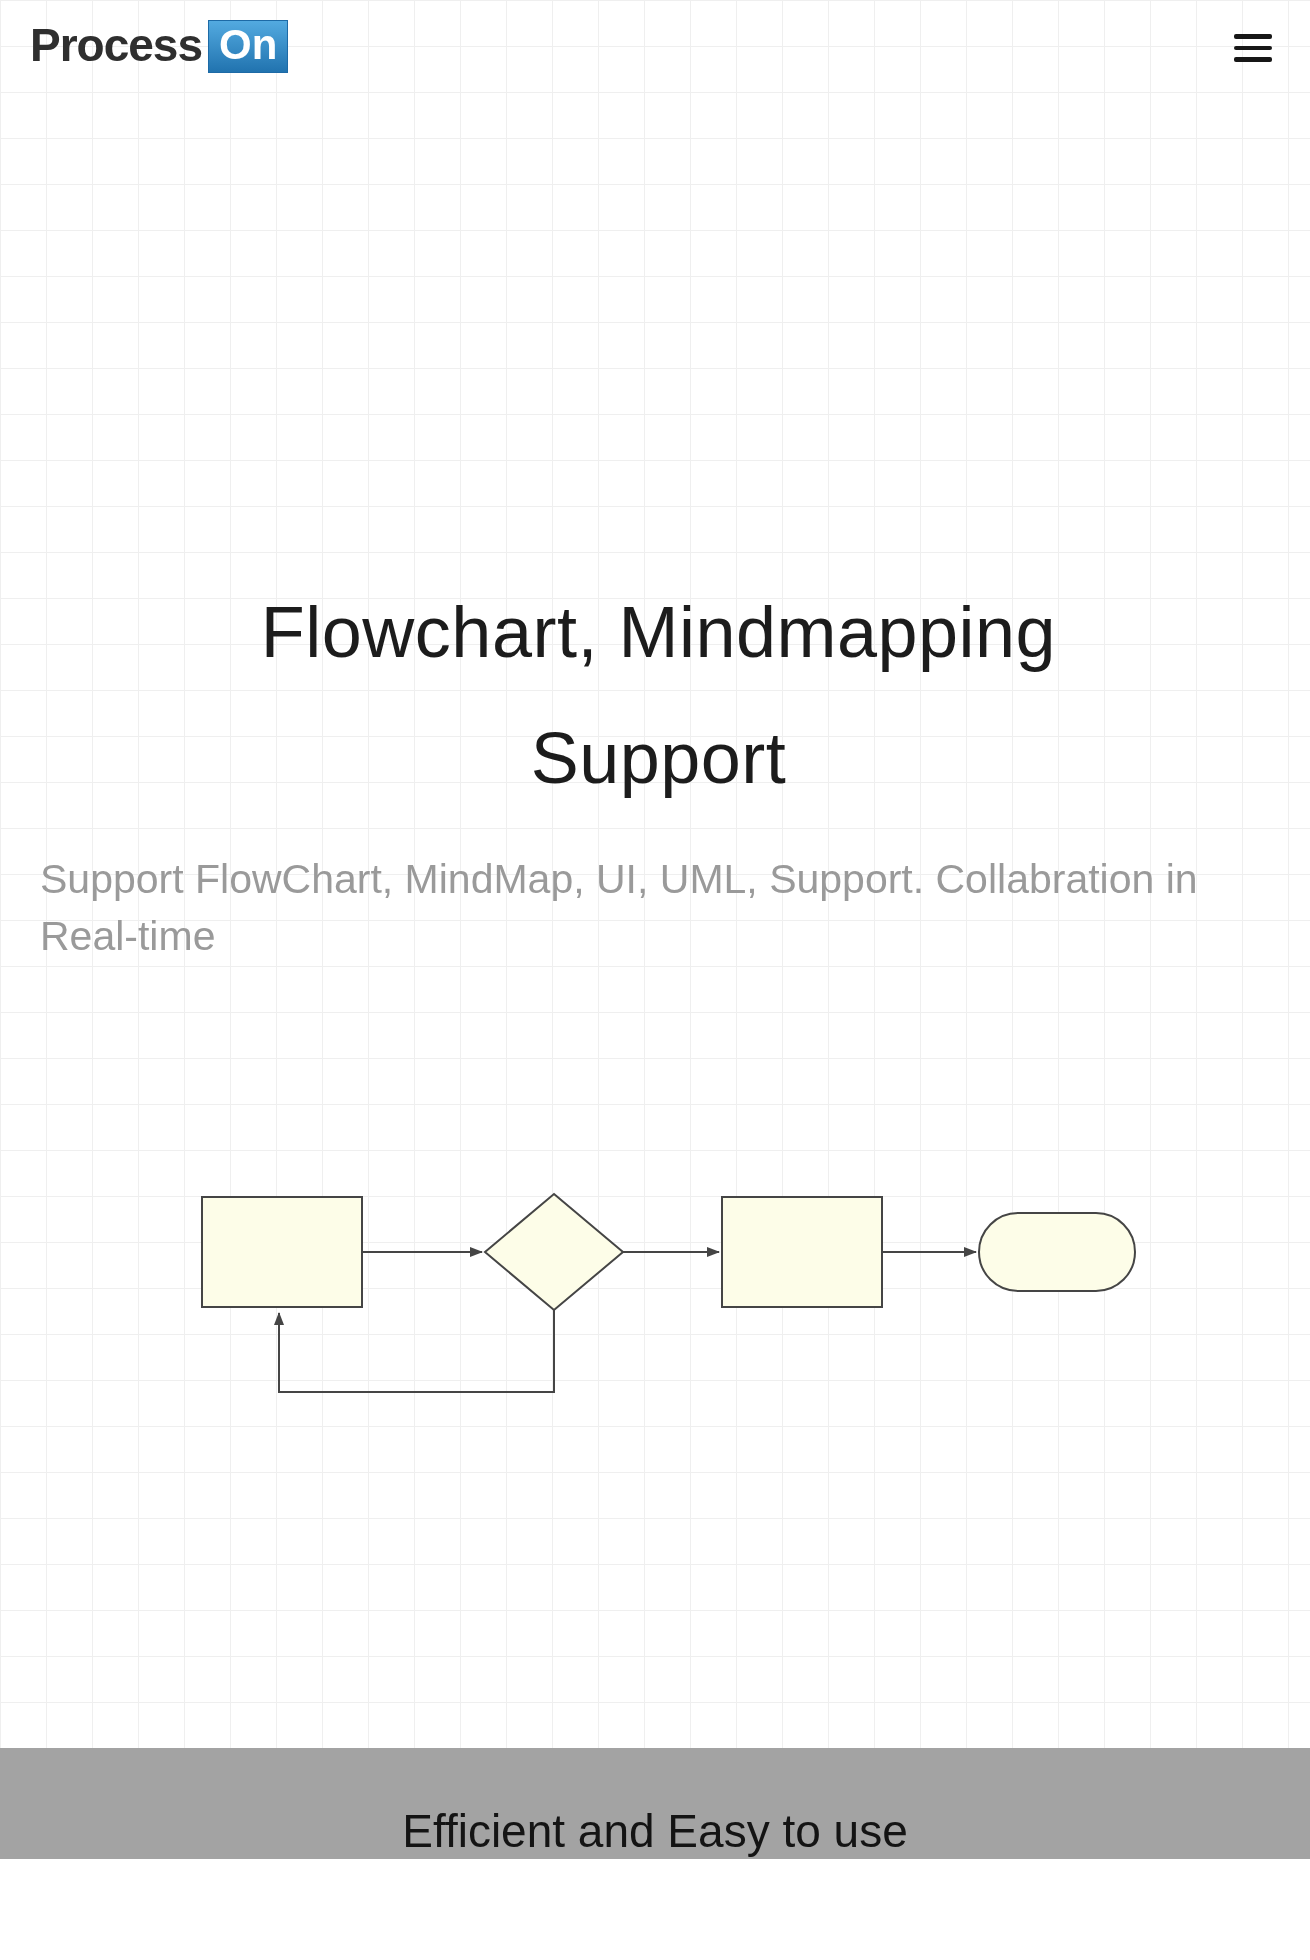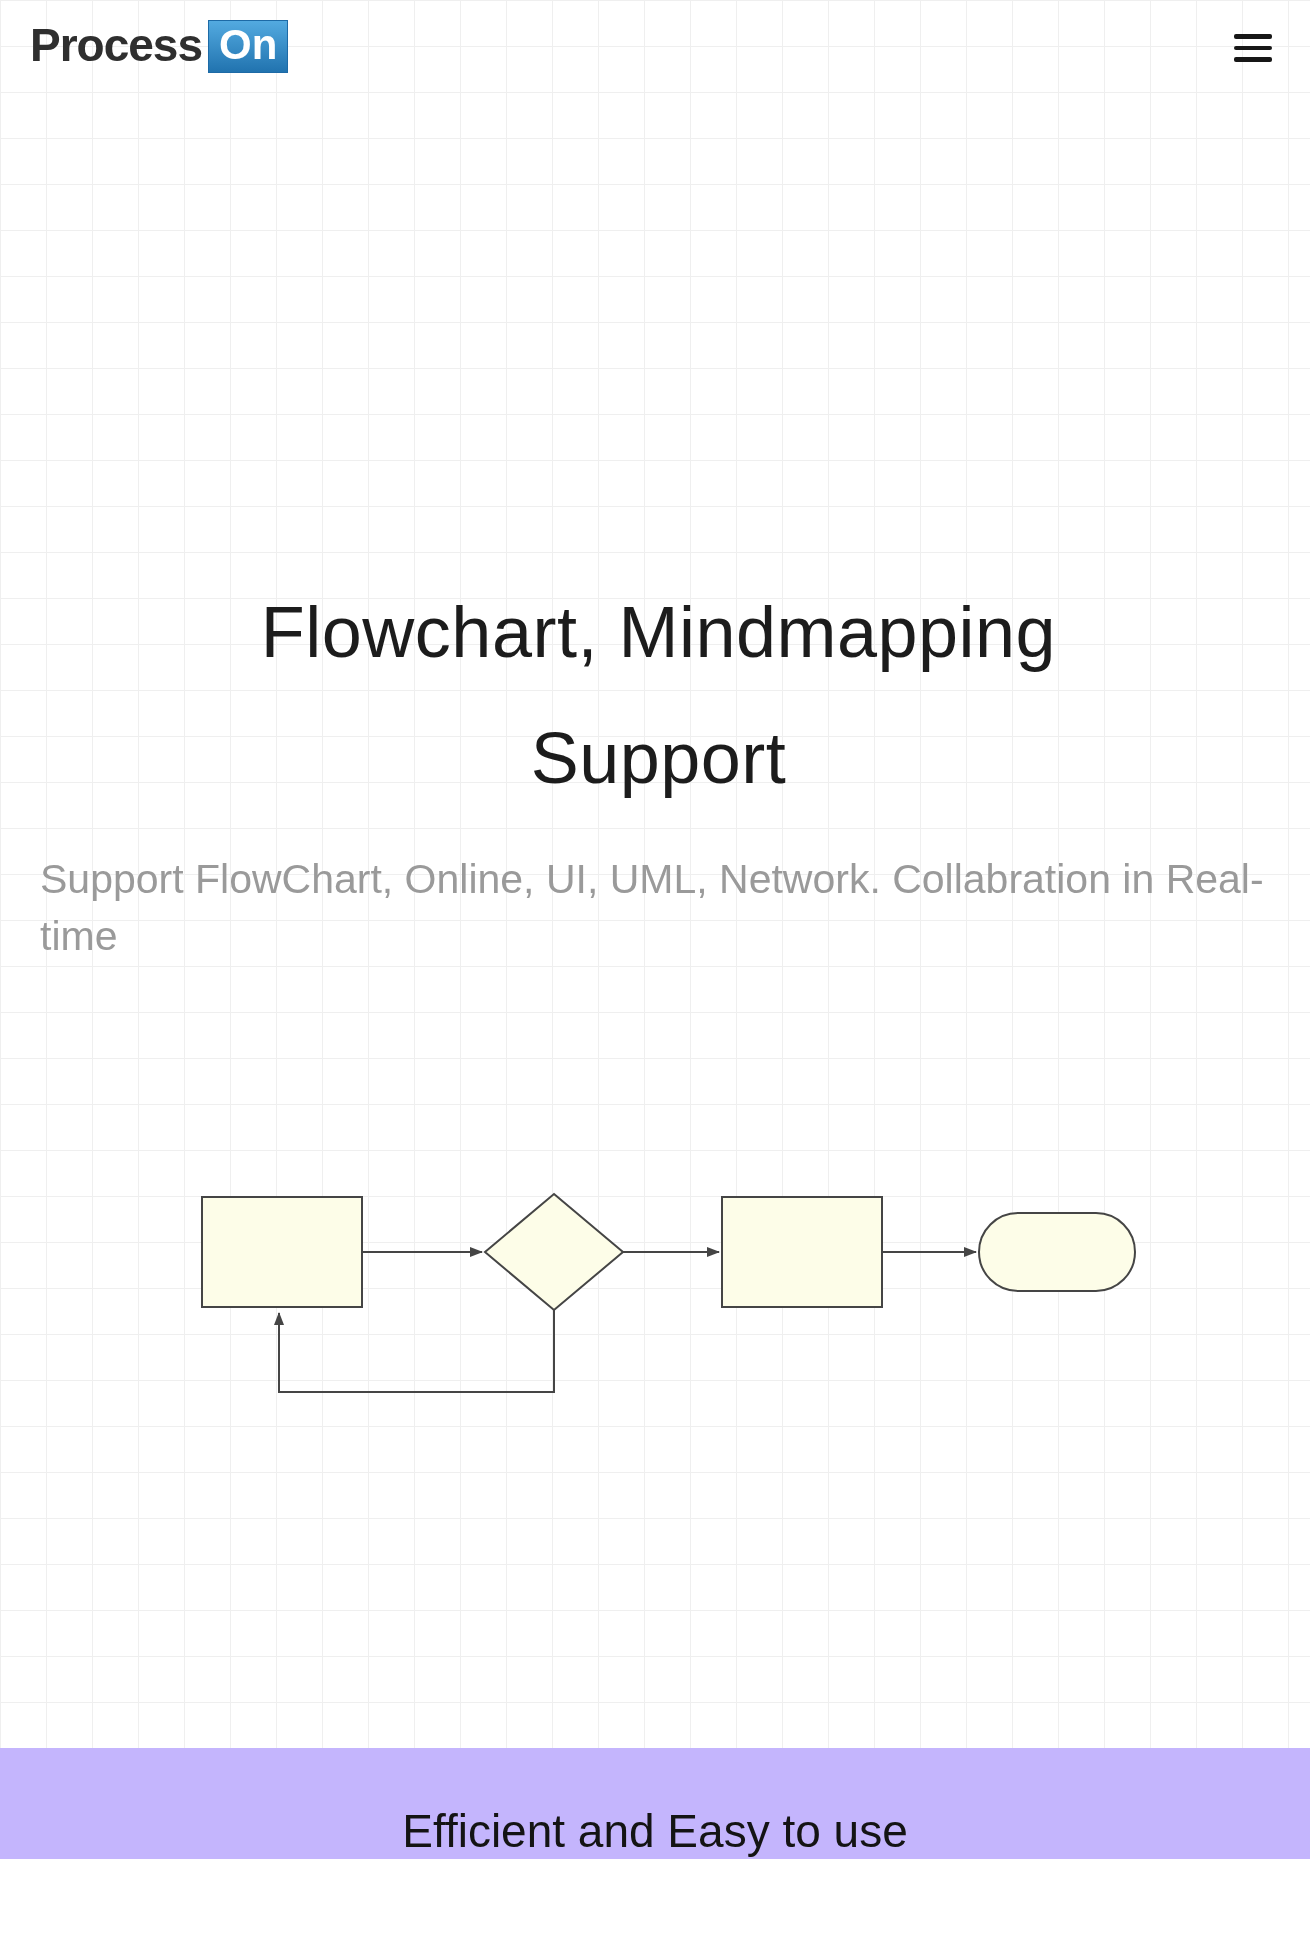--- a/index.html
+++ b/index.html
@@ -93,21 +93,21 @@
   }
 
   
   .diagram {
     display: block;
     margin-top: 212px;
   }
 
   
   .features {
-    background: #c4b5fd;
+    background: #a3a3a3;
     padding-top: 56px;
   }
   .features-title {
     margin: 0;
     text-align: center;
     font-size: 46px;
     font-weight: 400;
     color: #141414;
     line-height: 1.2;
   }
@@ -127,21 +127,21 @@
       <span></span>
       <span></span>
     </button>
   </div>
 
   <h1 class="hero-title">
     <span class="line">Flowchart, Mindmapping</span>
     <span class="line">Support</span>
   </h1>
 
-  <p class="hero-subtitle">Support FlowChart, Online, UI, UML, Network. Collabration in Real-time</p>
+  <p class="hero-subtitle">Support FlowChart, MindMap, UI, UML, Support. Collabration in Real-time</p>
 
   <svg class="diagram" width="1310" height="245" viewBox="0 0 1310 245">
     <defs>
       <marker id="arrow" markerUnits="userSpaceOnUse" markerWidth="14" markerHeight="12" refX="12" refY="5" orient="auto-start-reverse">
         <path d="M0,0 L13,5 L0,10 z" fill="#454545"></path>
       </marker>
     </defs>
 
     <path d="M554,133 L554,215 L279,215 L279,136" fill="none" stroke="#454545" stroke-width="2" marker-end="url(#arrow)"></path>
 

